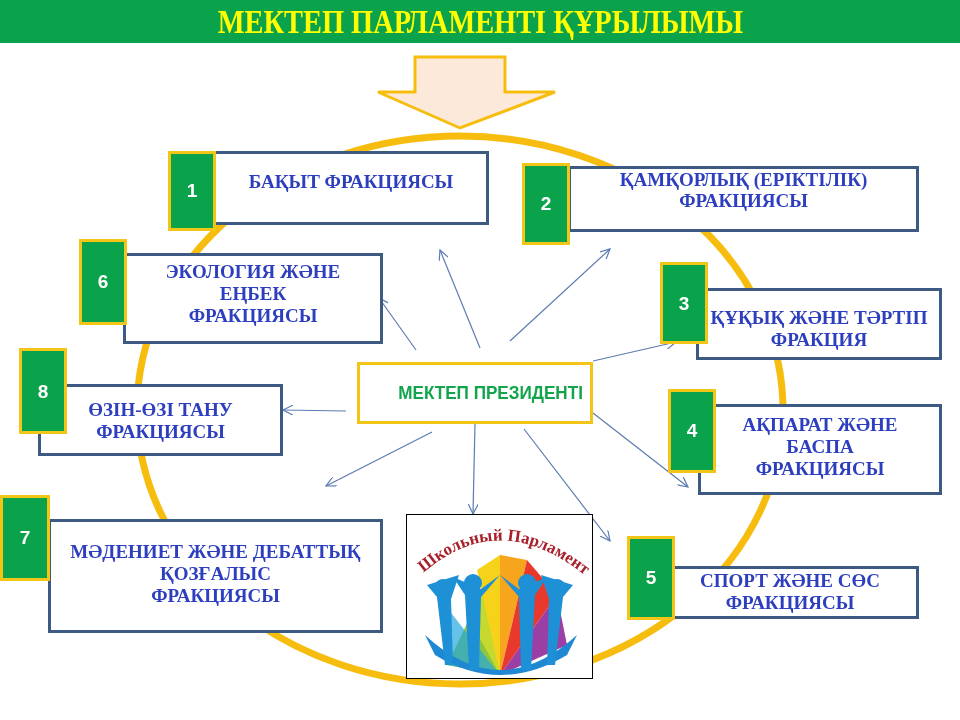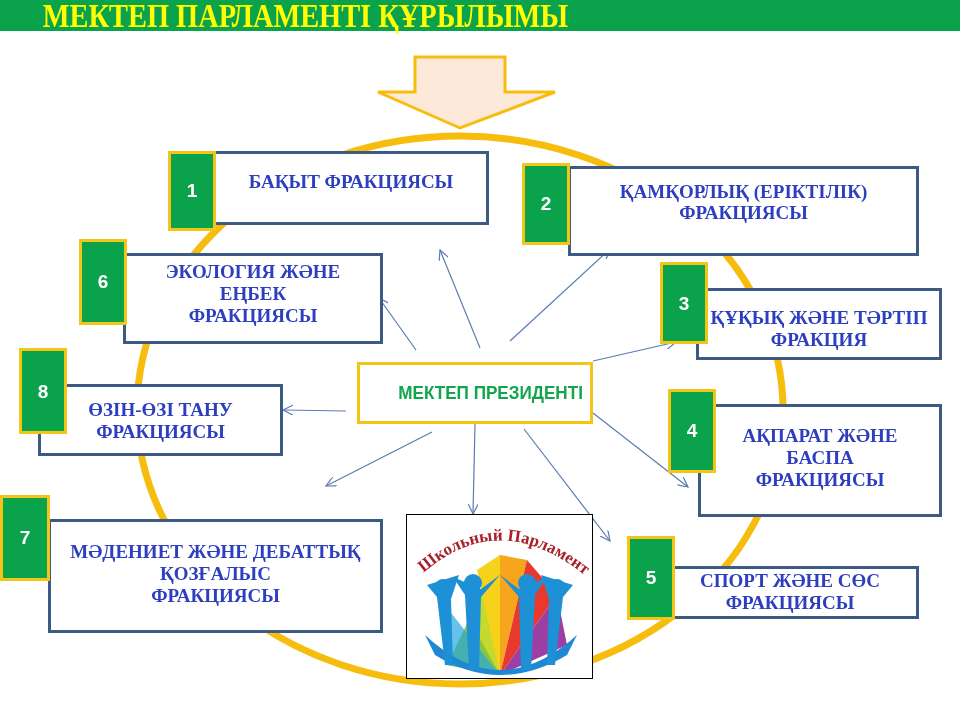--- a/index.html
+++ b/index.html
@@ -2,23 +2,23 @@
 <html><head>
 <meta charset="utf-8">
 <style>
   html, body { margin: 0; padding: 0; }
   body {
     width: 960px; height: 720px; position: relative; overflow: hidden;
     background: #ffffff;
     font-family: "Liberation Serif", serif;
   }
   .title-bar {
-    position: absolute; left: 0; top: 0; width: 960px; height: 31px;
+    position: absolute; left: 0; top: 0; width: 960px; height: 43px;
     background: #0aa24b;
-    display: flex; align-items: center; 
+    display: flex; align-items: center; justify-content: center;
   }
   .title-text {
     font-family: "Liberation Serif", serif;
     font-weight: bold; font-size: 33px; color: #ffff00;
     letter-spacing: 0px; transform: scaleX(0.86); white-space: nowrap;
     margin-top: 2px;
   }
   svg.bg { position: absolute; left: 0; top: 0; }
   .faction {
     position: absolute; background: #ffffff;
@@ -83,33 +83,33 @@
     <line x1="346" y1="411" x2="283" y2="410"></line>
     <line x1="475" y1="424" x2="473" y2="514" marker-end=""></line>
   </g>
 </svg>
 
 <div class="faction" style="left:213px;top:151px;width:276px;height:74px;">
   <span class="faction-text" style="margin-top:-12px">БАҚЫТ ФРАКЦИЯСЫ</span>
 </div>
 <div class="num-badge" style="left:168px;top:151px;width:48px;height:80px;">1</div>
 
-<div class="faction" style="left:568px;top:166px;width:351px;height:90px;">
+<div class="faction" style="left:568px;top:166px;width:351px;height:66px;">
   <span class="faction-text" style="margin-top:-18px;line-height:21px">ҚАМҚОРЛЫҚ (ЕРІКТІЛІК)
 ФРАКЦИЯСЫ</span>
 </div>
 <div class="num-badge" style="left:522px;top:163px;width:48px;height:82px;">2</div>
 
 <div class="faction" style="left:696px;top:288px;width:246px;height:72px;">
   <span class="faction-text" style="margin-top:9px">ҚҰҚЫҚ ЖӘНЕ ТӘРТІП
 ФРАКЦИЯ</span>
 </div>
 <div class="num-badge" style="left:660px;top:262px;width:48px;height:82px;align-items:flex-start;padding-top:28px;">3</div>
 
-<div class="faction" style="left:698px;top:404px;width:244px;height:113px;">
+<div class="faction" style="left:698px;top:404px;width:244px;height:91px;">
   <span class="faction-text" style="margin-top:-6px">АҚПАРАТ  ЖӘНЕ
 БАСПА
 ФРАКЦИЯСЫ</span>
 </div>
 <div class="num-badge" style="left:668px;top:389px;width:48px;height:84px;">4</div>
 
 <div class="faction" style="left:661px;top:566px;width:258px;height:53px;">
   <span class="faction-text" style="margin-top:-2px">СПОРТ ЖӘНЕ СӨС
 ФРАКЦИЯСЫ</span>
 </div>

